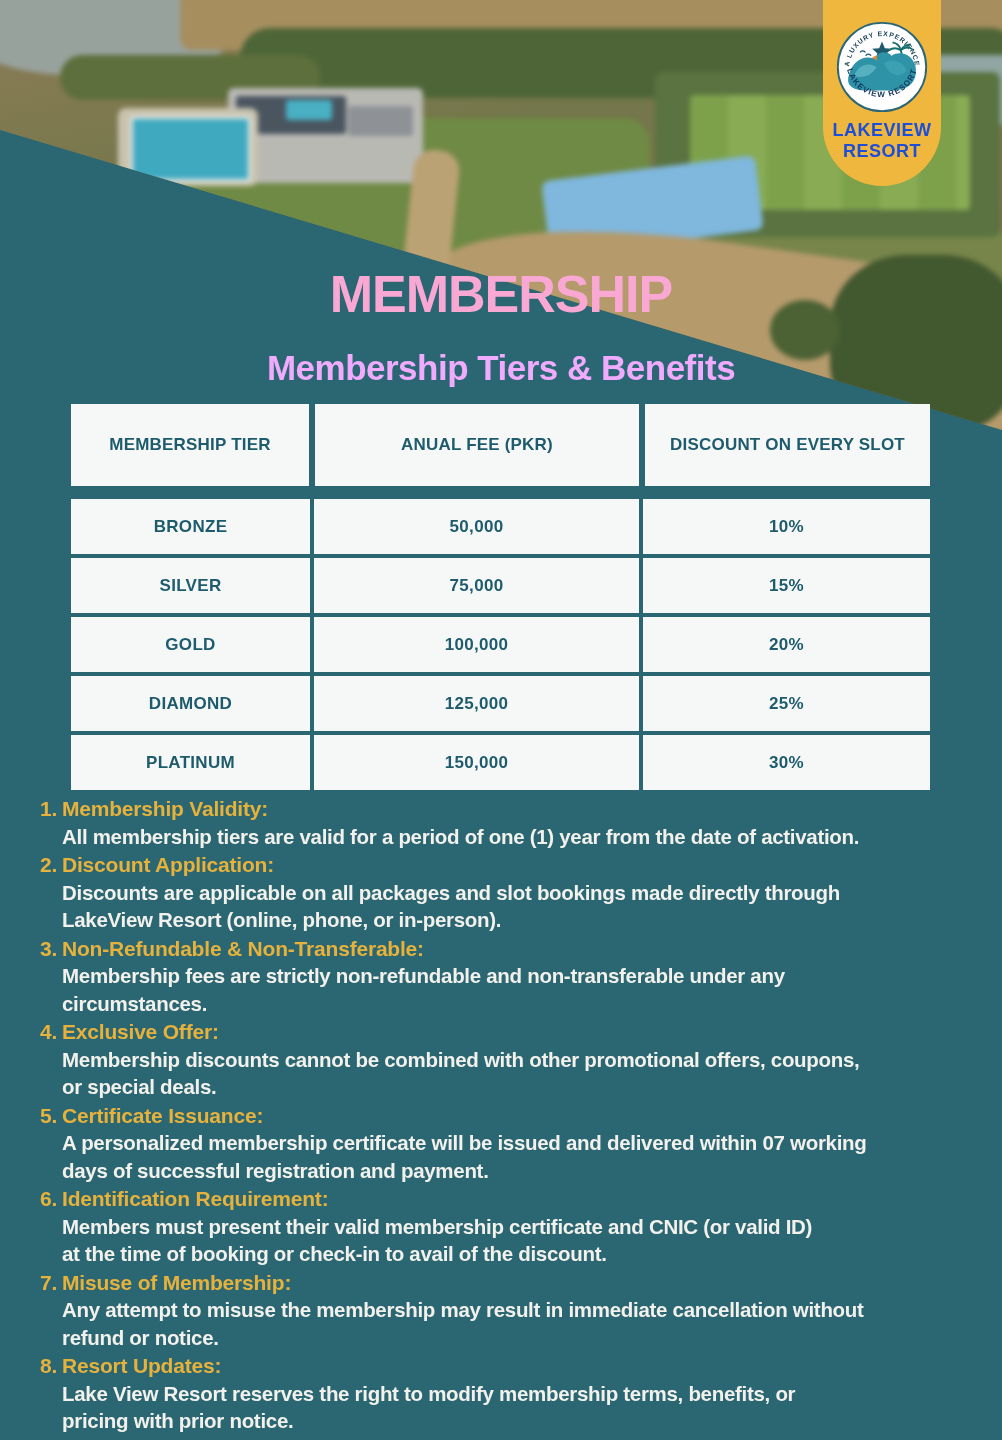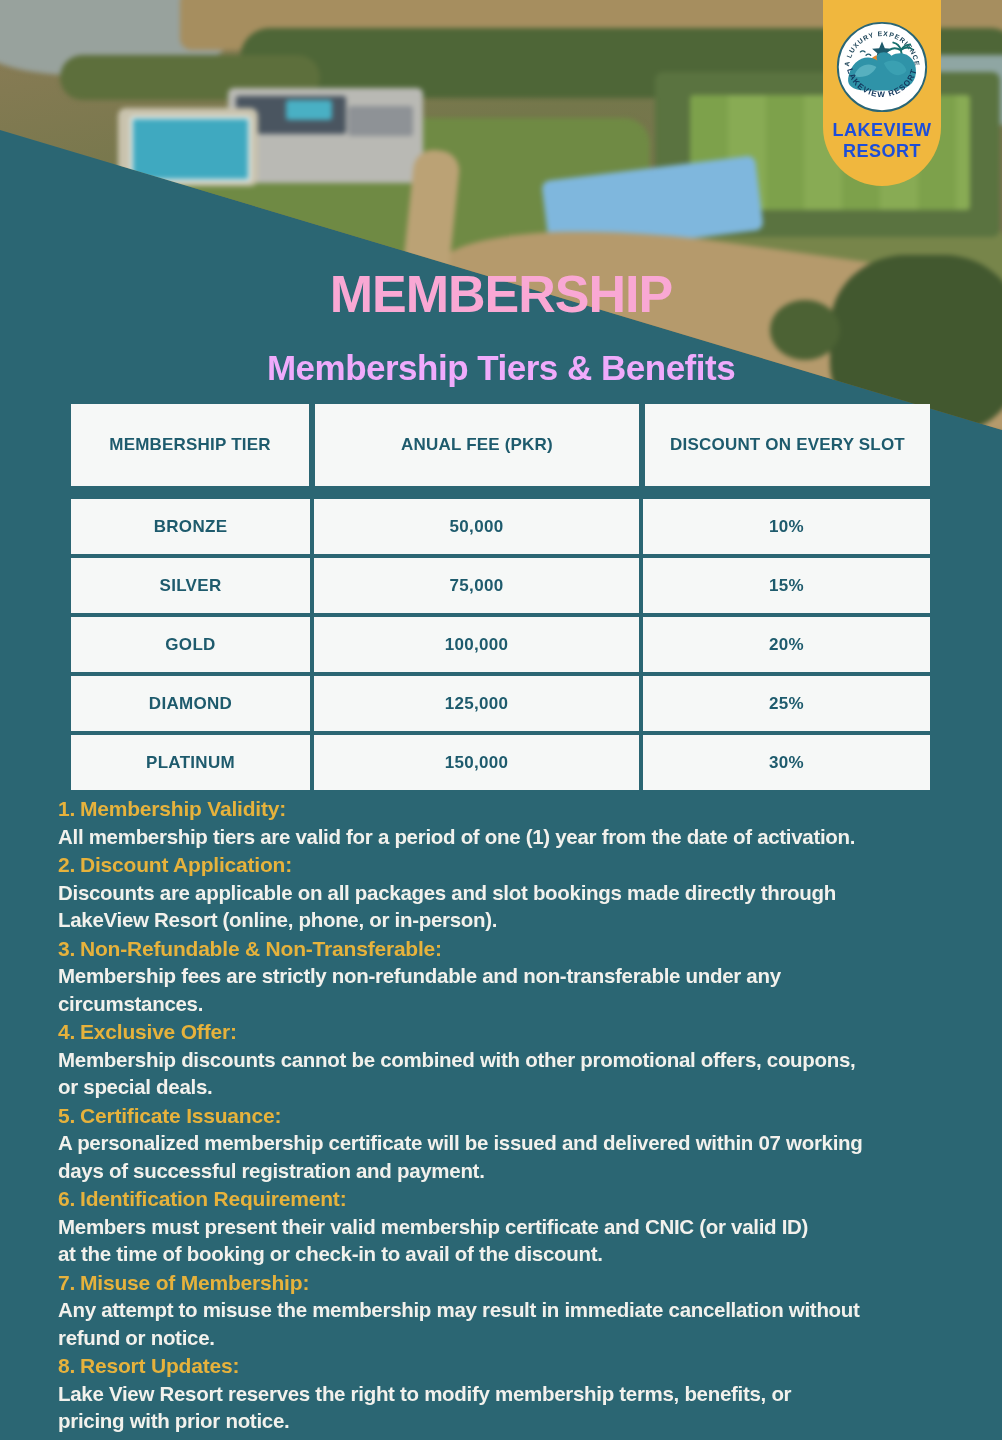--- a/index.html
+++ b/index.html
@@ -67,26 +67,26 @@
     background:#f6f8f7;height:82px;display:flex;align-items:center;justify-content:center;
     color:#1e5b6d;font-size:17px;font-weight:800;letter-spacing:.2px;text-align:center;
   }
   .tbody{margin-top:13px;display:grid;grid-template-columns:239px 325px 287px;gap:4px;}
   .tbody .cell{
     background:#f6f8f7;height:55px;display:flex;align-items:center;justify-content:center;
     color:#1e5b6d;font-size:17px;font-weight:800;letter-spacing:.3px;
   }
 
   
-  .terms{position:absolute;top:795px;left:58px;right:28px;z-index:4;}
+  .terms{position:absolute;top:795px;left:40px;right:28px;z-index:4;}
   .term{margin-bottom:1px;}
   .term-headline{color:#e6b23c;font-size:21px;font-weight:800;line-height:27.5px;letter-spacing:-0.2px;}
   .term-num{display:inline-block;min-width:22px;}
   .term-body{
-    color:#f2f1ec;font-size:20.5px;font-weight:700;
+    margin-left:22px;color:#f2f1ec;font-size:20.5px;font-weight:700;
     line-height:27.5px;letter-spacing:-0.3px;white-space:pre-line;
   }
 </style>
 </head>
 <body>
 
 <div class="photo">
   <div class="scene">
     <div class="blob water-tl"></div>
     <div class="blob dirt-top"></div>

